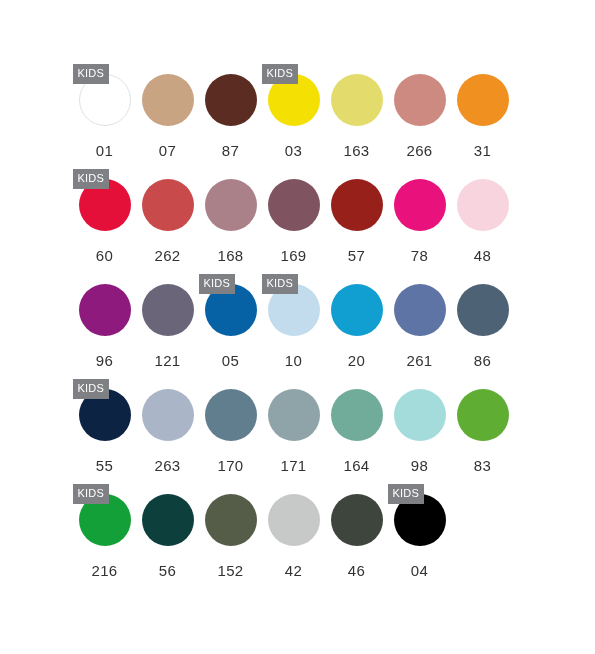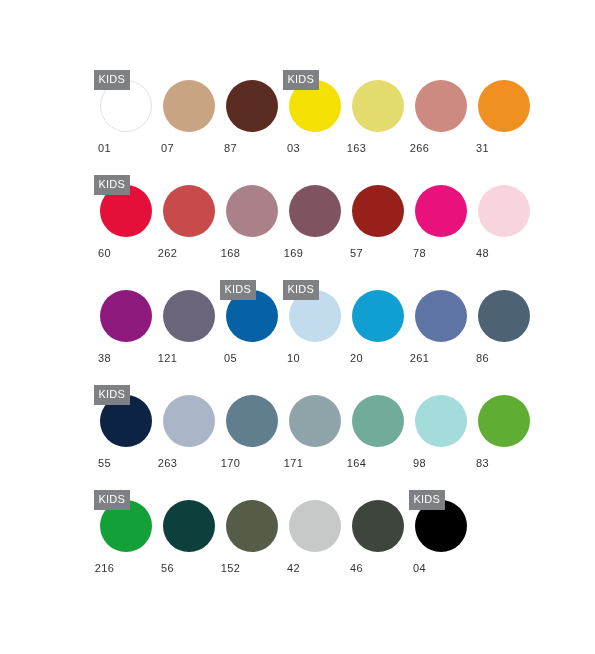--- a/index.html
+++ b/index.html
@@ -24,23 +24,23 @@
     grid-auto-rows:105px;
   }
   .swatch-cell{
     position:relative;
     width:63px;
     height:105px;
   }
   .swatch-dot-wrap{
     position:absolute;
     left:50%;
-    top:16px;
+    top:10px;
     transform:translateX(-50%);
-    width:52px;height:52px;margin-left:21px;
+    width:52px;height:52px;
   }
   .swatch-dot{
     width:52px;height:52px;
     border-radius:50%;
     display:block;
     box-sizing:border-box;
   }
   .swatch-dot.has-outline{
     border:1px solid #e2e2e2;
   }
@@ -57,21 +57,21 @@
     font-weight:400;
     z-index:5;
     white-space:nowrap;
     font-family:"Liberation Sans","DejaVu Sans",sans-serif;
   }
   .swatch-label{
     position:absolute;
     left:0;right:0;
     top:78px;
     text-align:center;
-    font-size:11px;
+    font-size:15px;
     color:#333333;
     letter-spacing:0.3px;
     font-family:"Liberation Sans","DejaVu Sans",sans-serif;
   }
 </style>
 </head>
 <body>
 
 <div id="palette-page">
   <div class="swatch-grid">
@@ -159,21 +159,21 @@
       <div class="swatch-cell">
         <div class="swatch-dot-wrap">
           <span class="swatch-dot" style="background: rgb(248, 213, 222);"></span>
         </div>
         <div class="swatch-label">48</div>
       </div>
       <div class="swatch-cell">
         <div class="swatch-dot-wrap">
           <span class="swatch-dot" style="background: rgb(142, 26, 126);"></span>
         </div>
-        <div class="swatch-label">38</div>
+        <div class="swatch-label">96</div>
       </div>
       <div class="swatch-cell">
         <div class="swatch-dot-wrap">
           <span class="swatch-dot" style="background: rgb(106, 101, 121);"></span>
         </div>
         <div class="swatch-label">121</div>
       </div>
       <div class="swatch-cell">
         <div class="swatch-dot-wrap">
           <span class="swatch-dot" style="background: rgb(7, 98, 165);"></span>

